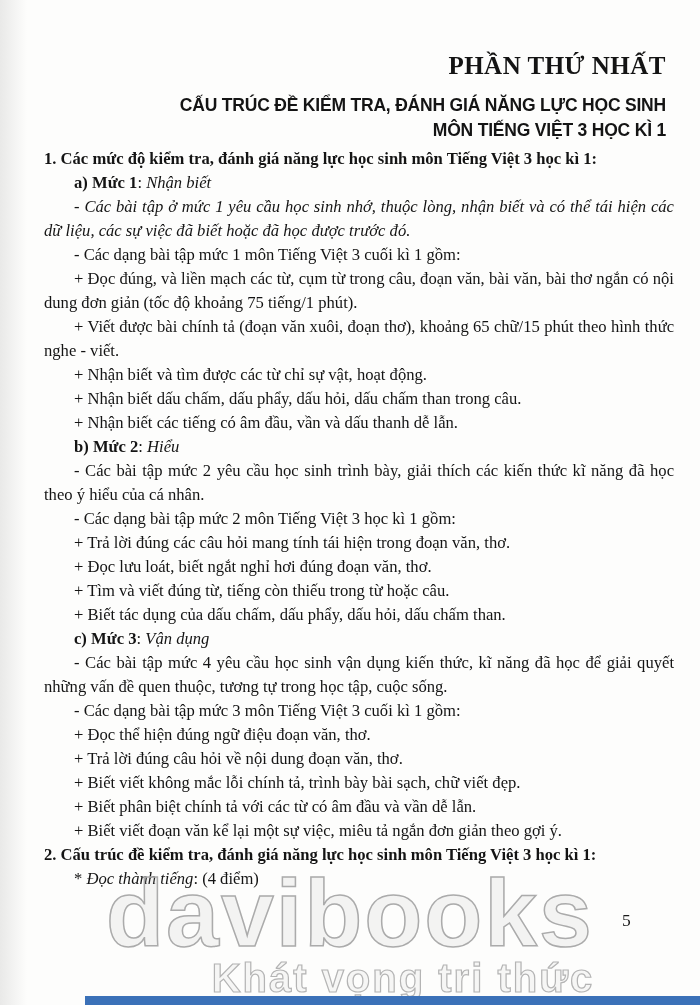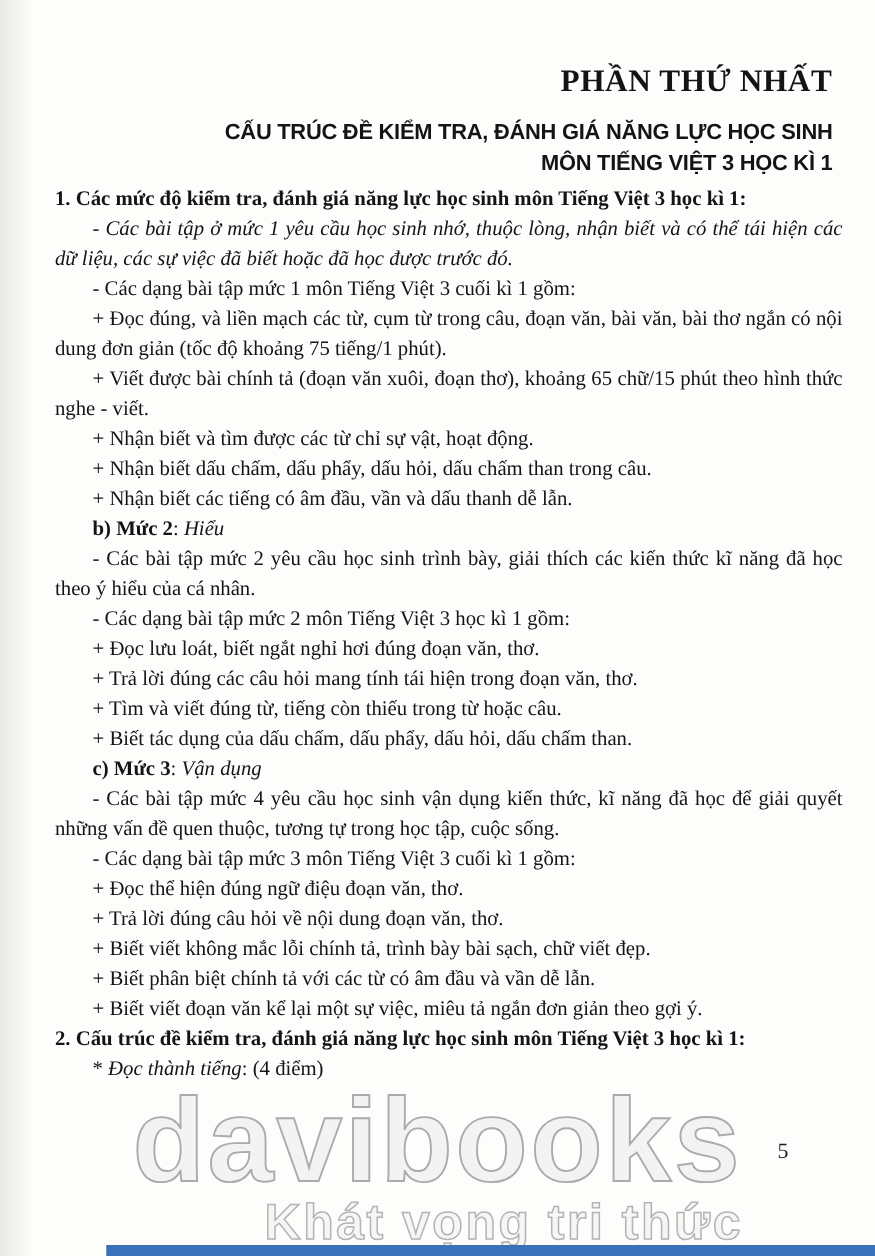--- a/index.html
+++ b/index.html
@@ -64,32 +64,33 @@
 <div class="page">
 
   <div class="header">
     <h1 class="part-title">PHẦN THỨ NHẤT</h1>
     <h2 class="subtitle">CẤU TRÚC ĐỀ KIỂM TRA, ĐÁNH GIÁ NĂNG LỰC HỌC SINH</h2>
     <h2 class="subtitle">MÔN TIẾNG VIỆT 3 HỌC KÌ 1</h2>
   </div>
 
   <div class="doc-body" id="doc-body">
       <p class="para section"><span class="seg-b">1. Các mức độ kiểm tra, đánh giá năng lực học sinh môn Tiếng Việt 3 học kì 1:</span></p>
+      <p class="para sub"><span class="seg-b">a) Mức 1</span><span>: </span><span class="seg-i">Nhận biết</span></p>
       <p class="para item"><span class="seg-i">- Các bài tập ở mức 1 yêu cầu học sinh nhớ, thuộc lòng, nhận biết và có thể tái hiện các dữ liệu, các sự việc đã biết hoặc đã học được trước đó.</span></p>
       <p class="para item"><span>- Các dạng bài tập mức 1 môn Tiếng Việt 3 cuối kì 1 gồm:</span></p>
       <p class="para item"><span>+ Đọc đúng, và liền mạch các từ, cụm từ trong câu, đoạn văn, bài văn, bài thơ ngắn có nội dung đơn giản (tốc độ khoảng 75 tiếng/1 phút).</span></p>
       <p class="para item"><span>+ Viết được bài chính tả (đoạn văn xuôi, đoạn thơ), khoảng 65 chữ/15 phút theo hình thức nghe - viết.</span></p>
       <p class="para item"><span>+ Nhận biết và tìm được các từ chỉ sự vật, hoạt động.</span></p>
       <p class="para item"><span>+ Nhận biết dấu chấm, dấu phẩy, dấu hỏi, dấu chấm than trong câu.</span></p>
       <p class="para item"><span>+ Nhận biết các tiếng có âm đầu, vần và dấu thanh dễ lẫn.</span></p>
       <p class="para sub"><span class="seg-b">b) Mức 2</span><span>: </span><span class="seg-i">Hiểu</span></p>
       <p class="para item"><span>- Các bài tập mức 2 yêu cầu học sinh trình bày, giải thích các kiến thức kĩ năng đã học theo ý hiểu của cá nhân.</span></p>
       <p class="para item"><span>- Các dạng bài tập mức 2 môn Tiếng Việt 3 học kì 1 gồm:</span></p>
+      <p class="para item"><span>+ Trả lời đúng các câu hỏi mang tính tái hiện trong đoạn văn, thơ.</span></p>
       <p class="para item"><span>+ Đọc lưu loát, biết ngắt nghỉ hơi đúng đoạn văn, thơ.</span></p>
-      <p class="para item"><span>+ Trả lời đúng các câu hỏi mang tính tái hiện trong đoạn văn, thơ.</span></p>
       <p class="para item"><span>+ Tìm và viết đúng từ, tiếng còn thiếu trong từ hoặc câu.</span></p>
       <p class="para item"><span>+ Biết tác dụng của dấu chấm, dấu phẩy, dấu hỏi, dấu chấm than.</span></p>
       <p class="para sub"><span class="seg-b">c) Mức 3</span><span>: </span><span class="seg-i">Vận dụng</span></p>
       <p class="para item"><span>- Các bài tập mức 4 yêu cầu học sinh vận dụng kiến thức, kĩ năng đã học để giải quyết những vấn đề quen thuộc, tương tự trong học tập, cuộc sống.</span></p>
       <p class="para item"><span>- Các dạng bài tập mức 3 môn Tiếng Việt 3 cuối kì 1 gồm:</span></p>
       <p class="para item"><span>+ Đọc thể hiện đúng ngữ điệu đoạn văn, thơ.</span></p>
       <p class="para item"><span>+ Trả lời đúng câu hỏi về nội dung đoạn văn, thơ.</span></p>
       <p class="para item"><span>+ Biết viết không mắc lỗi chính tả, trình bày bài sạch, chữ viết đẹp.</span></p>
       <p class="para item"><span>+ Biết phân biệt chính tả với các từ có âm đầu và vần dễ lẫn.</span></p>
       <p class="para item"><span>+ Biết viết đoạn văn kể lại một sự việc, miêu tả ngắn đơn giản theo gợi ý.</span></p>

